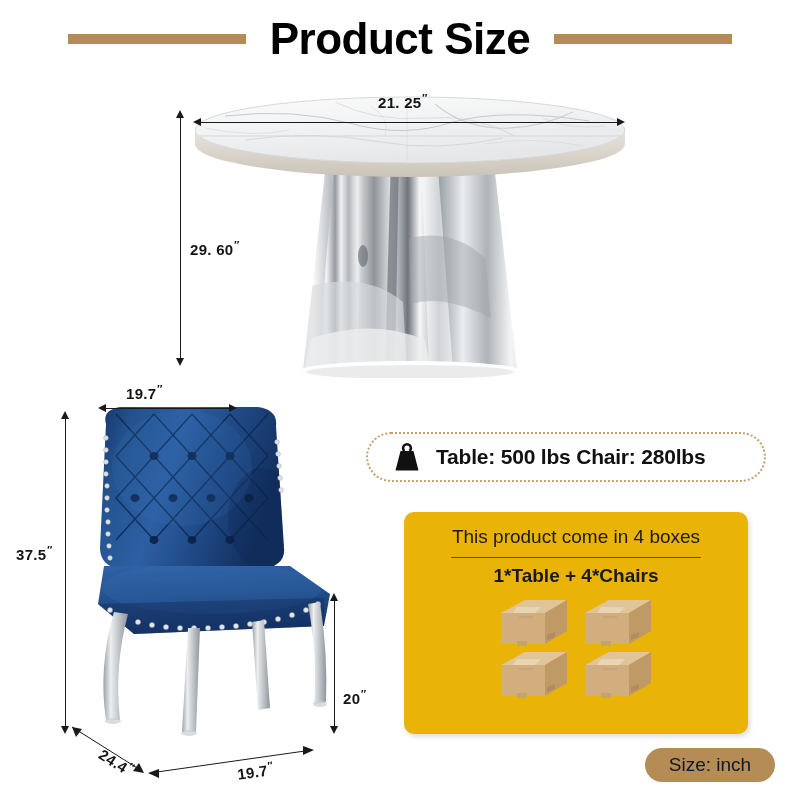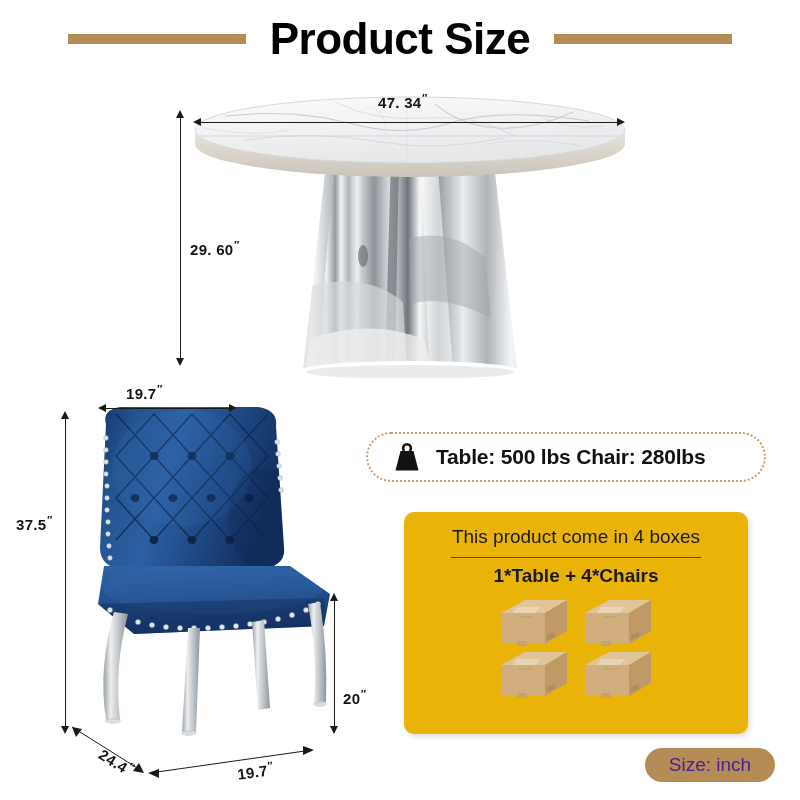--- a/index.html
+++ b/index.html
@@ -147,21 +147,21 @@
   
   .size-badge {
     position: absolute;
     left: 645px; top: 748px;
     width: 130px; height: 34px;
     background: #b58c56;
     border-radius: 18px;
     display: flex;
     align-items: center;
     justify-content: center;
-    color: #4c1d95;
+    color: #0f172a;
     font-size: 19px;
     white-space: nowrap;
   }
 </style>
 </head>
 <body>
 
 <div class="header">
   <div class="rule left"></div>
   <div class="page-title">Product Size</div>
@@ -244,21 +244,21 @@
 
     <line x1="14" y1="48" x2="436" y2="48" stroke="#cfd2d5" stroke-width="1" opacity="0.8"></line>
     <line x1="222" y1="10" x2="222" y2="74" stroke="#cfd2d5" stroke-width="0.8" opacity="0.55"></line>
   </svg>
 </div>
 
 <div class="dim-line-h" style="left:200px; top:122px; width:418px;"></div>
 <div class="arrow left" style="left:193px; top:118px;"></div>
 <div class="arrow right" style="left:617px; top:118px;"></div>
 <div class="dim-label" style="left:378px; top:92px;">
-  <span>47. 34</span><span class="pr">″</span>
+  <span>21. 25</span><span class="pr">″</span>
 </div>
 
 <div class="dim-line-v" style="left:180px; top:118px; height:242px;"></div>
 <div class="arrow up" style="left:176px; top:110px;"></div>
 <div class="arrow down" style="left:176px; top:358px;"></div>
 <div class="dim-label" style="left:190px; top:239px;">
   <span>29. 60</span><span class="pr">″</span>
 </div>
 
 <div class="chair-fig">
@@ -380,21 +380,21 @@
 <div class="dim-line-h" style="left:105px; top:408px; width:125px;"></div>
 <div class="arrow left" style="left:98px;  top:404px;"></div>
 <div class="arrow right" style="left:229px; top:404px;"></div>
 <div class="dim-label" style="left:126px; top:383px;">
   <span>19.7</span><span class="pr">″</span>
 </div>
 
 <div class="dim-line-v" style="left:65px; top:418px; height:310px;"></div>
 <div class="arrow up" style="left:61px; top:411px;"></div>
 <div class="arrow down" style="left:61px; top:726px;"></div>
-<div class="dim-label" style="left:16px; top:514px;">
+<div class="dim-label" style="left:16px; top:544px;">
   <span>37.5</span><span class="pr">″</span>
 </div>
 
 <div class="dim-line-v" style="left:334px; top:600px; height:128px;"></div>
 <div class="arrow up" style="left:330px; top:593px;"></div>
 <div class="arrow down" style="left:330px; top:726px;"></div>
 <div class="dim-label" style="left:343px; top:688px;">
   <span>20</span><span class="pr">″</span>
 </div>
 

